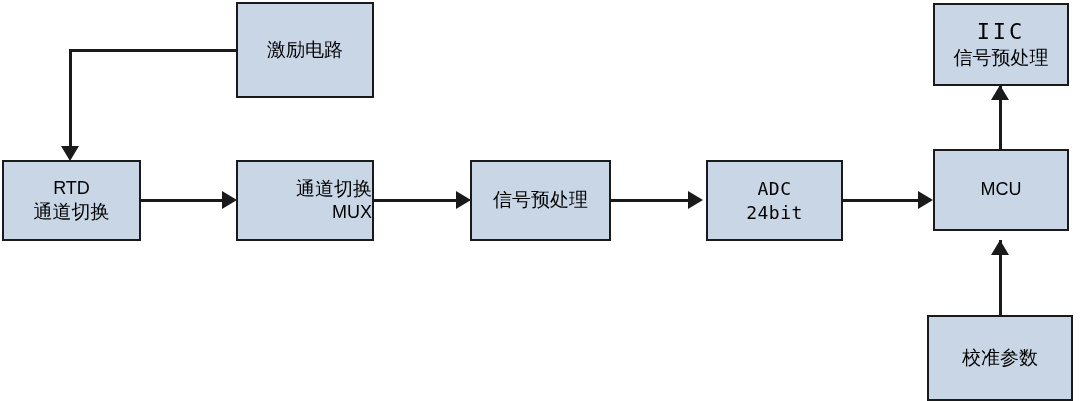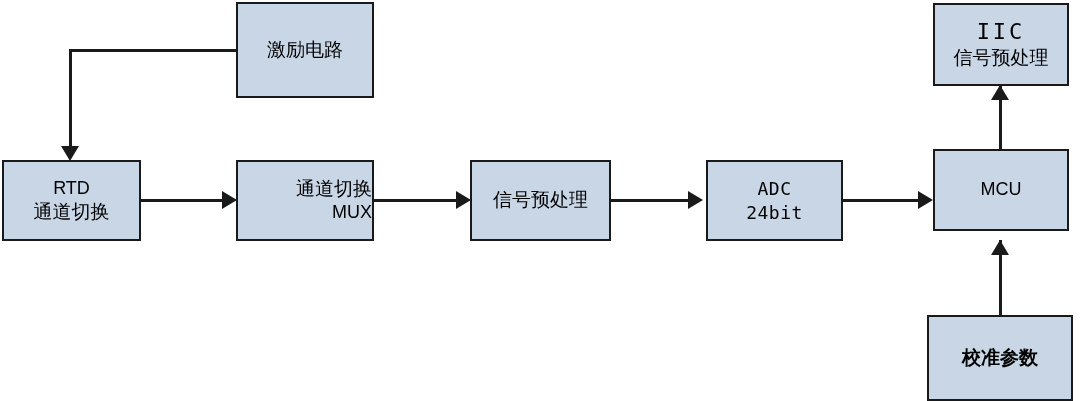--- a/index.html
+++ b/index.html
@@ -132,17 +132,17 @@
 
   <div class="node" style="left:933px; top:149px; width:136px; height:82px;">
     <span class="ln latin-sans">MCU</span>
   </div>
 
   <div class="node" style="left:933px; top:3px; width:136px; height:83px;">
     <span class="ln latin-wide">IIC</span>
     <span class="ln cjk">信号预处理</span>
   </div>
 
-  <div class="node" style="left:927px; top:315px; width:146px; height:86px;font-weight:bold;">
+  <div class="node" style="left:927px; top:315px; width:146px; height:86px;">
     <span class="ln cjk">校准参数</span>
   </div>
 
 </div>
 
 </body></html>

